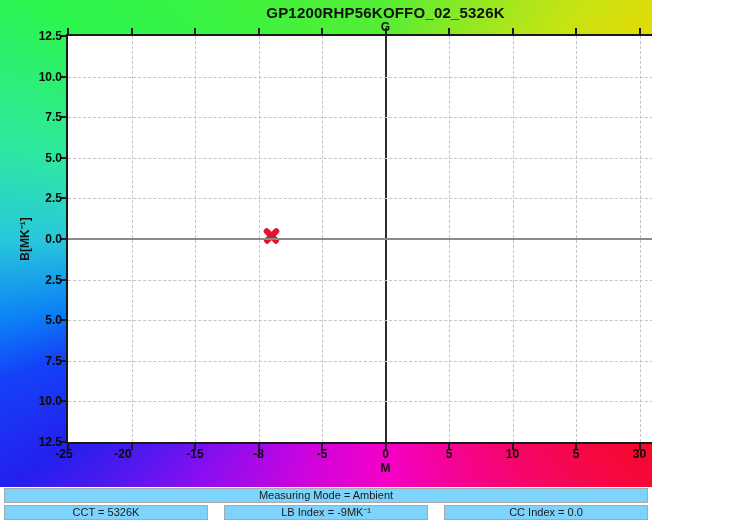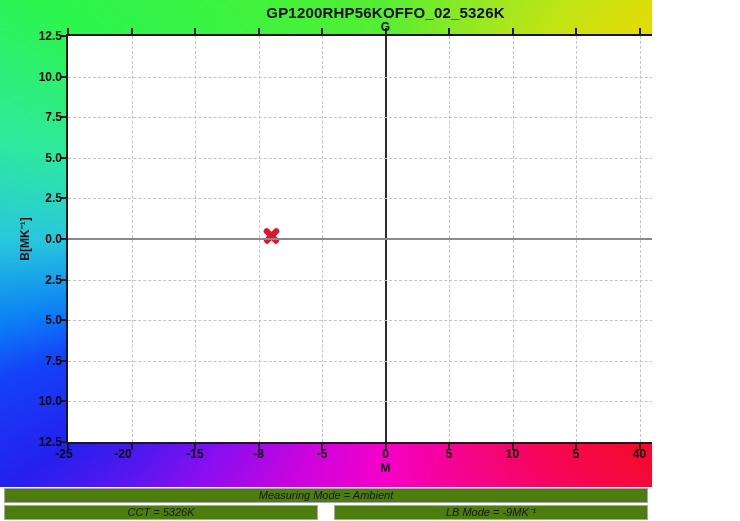--- a/index.html
+++ b/index.html
@@ -55,22 +55,22 @@
   }
 
   .marker { position:absolute; width:19px; height:19px; }
   .marker span {
     position:absolute; left:0; top:7px; width:19px; height:5.5px; border-radius:2.5px;
   }
   .marker span:nth-child(1) { transform:rotate(45deg); }
   .marker span:nth-child(2) { transform:rotate(-45deg); }
 
   .bar {
-    position:absolute; background:#4d7c0f; border:1px solid #a8a8a8;
-    font-size:11px; color:#1a1a1a; text-align:center;font-style:italic;
+    position:absolute; background:#7dd3fc; border:1px solid #a8a8a8;
+    font-size:11px; color:#1a1a1a; text-align:center;
   }
   .bar-mode { left:4px; right:4px; top:488px; height:15px; line-height:13px; }
   .bar-row { position:absolute; left:4px; right:4px; top:505px; height:15px; display:flex; gap:16px; }
   .bar-cell { position:relative; flex:1; line-height:13px; inset:auto; }
 </style>
 </head>
 <body>
 
 <div class="screen">
 
@@ -158,21 +158,21 @@
     <div id="tick-labels">
         <div class="xtick-label" style="left: 64px;">-25</div>
         <div class="xtick-label" style="left: 123px;">-20</div>
         <div class="xtick-label" style="left: 195px;">-15</div>
         <div class="xtick-label" style="left: 258.5px;">-8</div>
         <div class="xtick-label" style="left: 322px;">-5</div>
         <div class="xtick-label" style="left: 385.5px;">0</div>
         <div class="xtick-label" style="left: 449px;">5</div>
         <div class="xtick-label" style="left: 512.5px;">10</div>
         <div class="xtick-label" style="left: 576px;">5</div>
-        <div class="xtick-label" style="left: 639.5px;">40</div>
+        <div class="xtick-label" style="left: 639.5px;">30</div>
         <div class="xtick-label" style="left: 703px;">25</div>
         <div class="ytick-label" style="top: 28px;">12.5</div>
         <div class="ytick-label" style="top: 68.6px;">10.0</div>
         <div class="ytick-label" style="top: 109.2px;">7.5</div>
         <div class="ytick-label" style="top: 149.8px;">5.0</div>
         <div class="ytick-label" style="top: 190.4px;">2.5</div>
         <div class="ytick-label" style="top: 231px; text-align: right;">0.0</div>
         <div class="ytick-label" style="top: 271.6px;">2.5</div>
         <div class="ytick-label" style="top: 312.2px;">5.0</div>
         <div class="ytick-label" style="top: 352.8px;">7.5</div>
@@ -180,16 +180,17 @@
         <div class="ytick-label" style="top: 434px;">12.5</div>
       </div>
 
     <div class="plot-centered axis-letter bottom-letter">M</div>
   </div>
 
   <div class="bar bar-mode">Measuring Mode = Ambient</div>
 
   <div class="bar-row">
     <div class="bar bar-cell">CCT = 5326K</div>
-    <div class="bar bar-cell">LB Mode = -9MK⁻¹</div>
+    <div class="bar bar-cell">LB Index = -9MK⁻¹</div>
+    <div class="bar bar-cell">CC Index = 0.0</div>
   </div>
 
 </div>
 
 </body></html>

